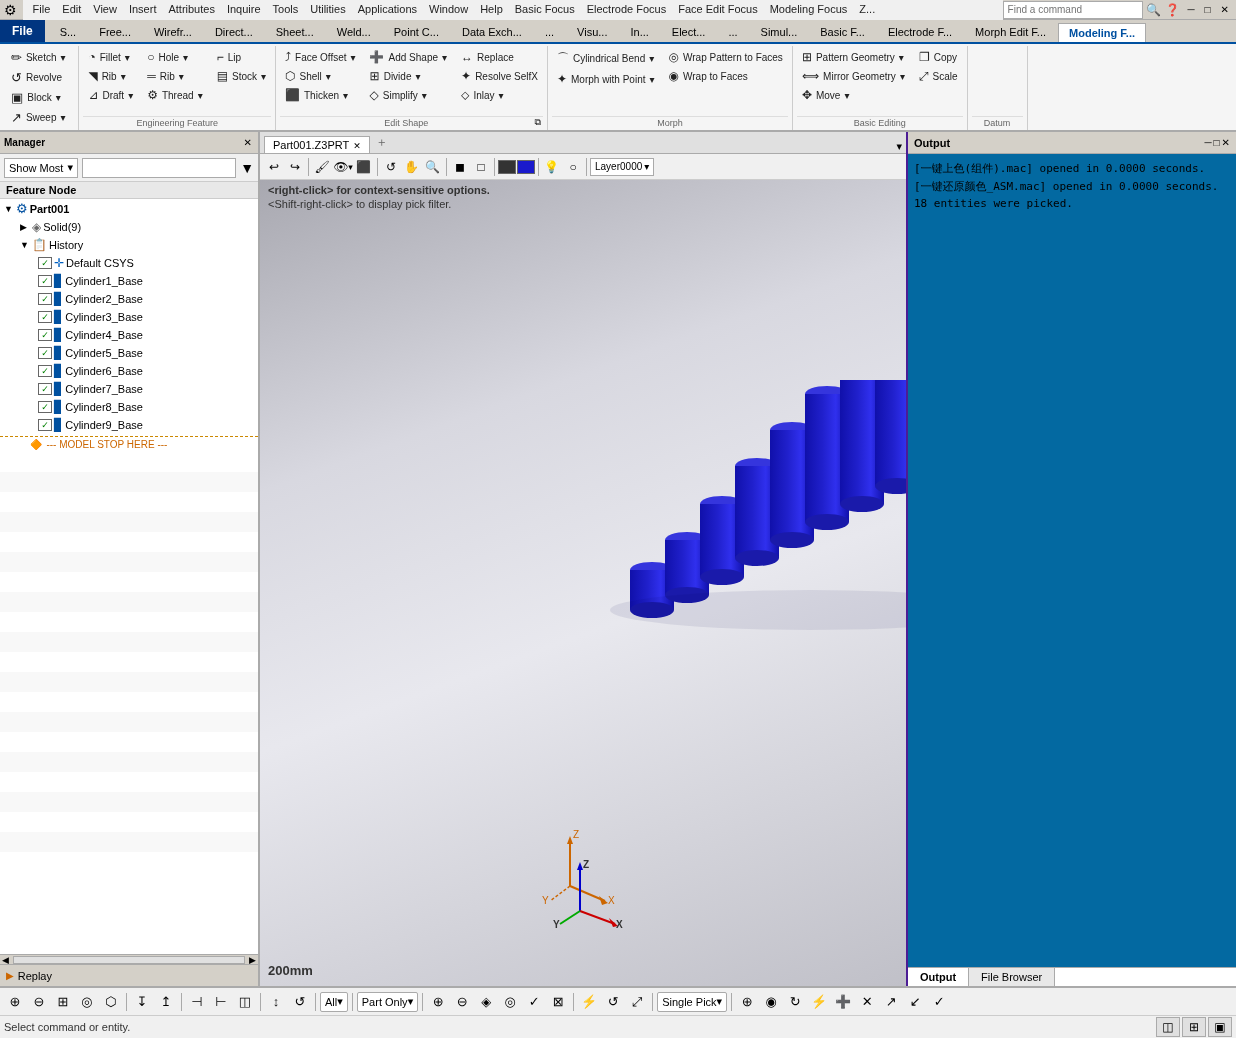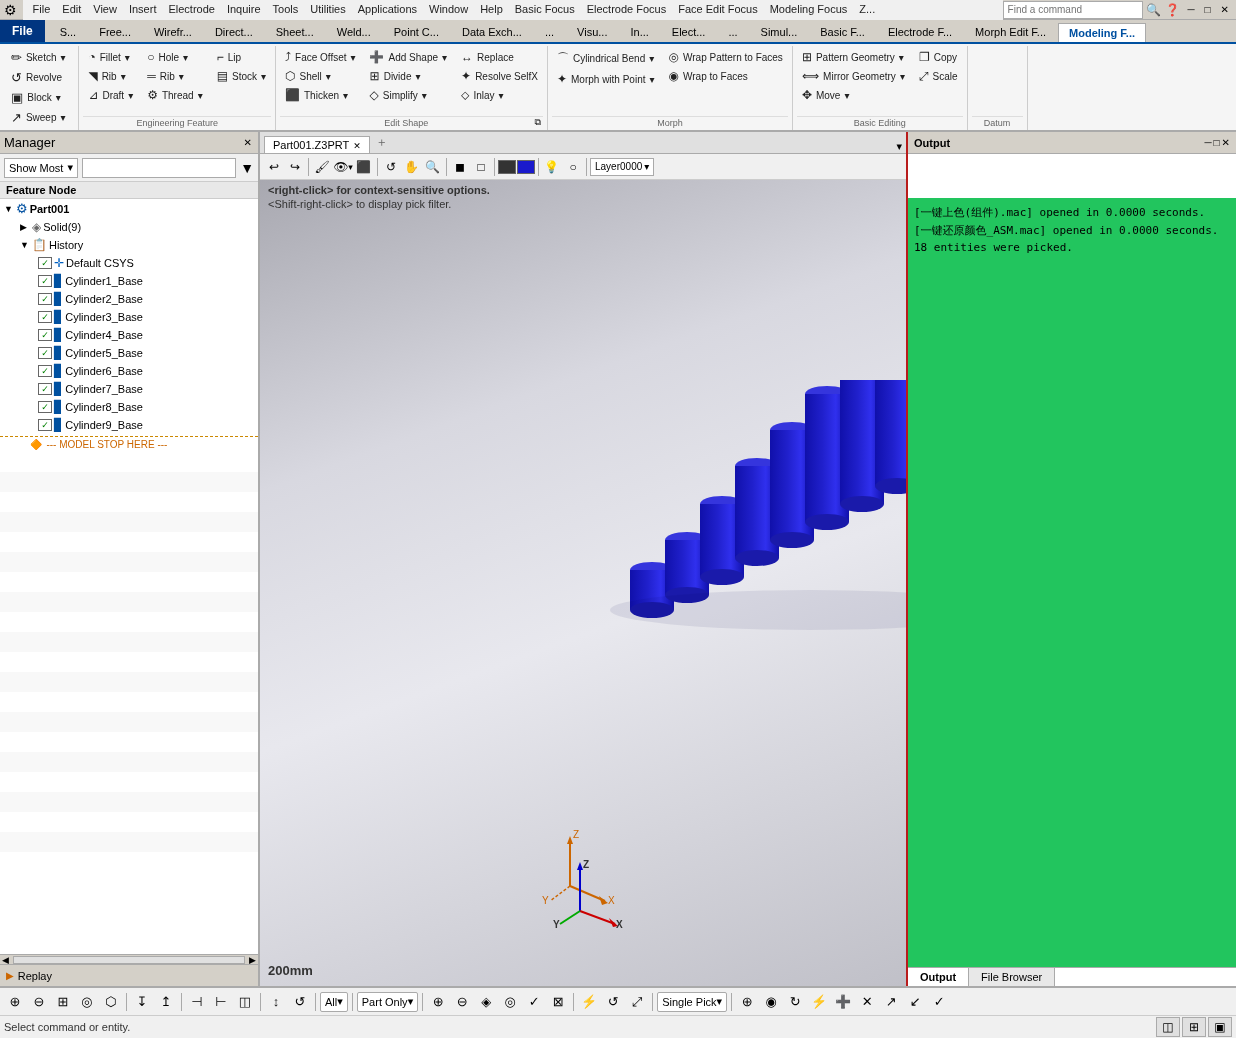--- a/index.html
+++ b/index.html
@@ -22,21 +22,21 @@
 
 <div style="width:1236px; height:1038px; display:flex; flex-direction:column; background:#d4d0c8; overflow:hidden;">
 
   <div style="display:flex; align-items:center; background:#d4d0c8; border-bottom:1px solid #aaa; height:20px; padding:0 4px;">
     <span style="font-size:14px; margin-right:6px;">⚙</span>
     <div id="menubar" style="display:flex; align-items:center; gap:0; flex:1;">
       <div class="menu-item">File</div>
       <div class="menu-item">Edit</div>
       <div class="menu-item">View</div>
       <div class="menu-item">Insert</div>
-      <div class="menu-item">Electrode</div>
+      <div class="menu-item">Attributes</div>
       <div class="menu-item">Inquire</div>
       <div class="menu-item">Tools</div>
       <div class="menu-item">Utilities</div>
       <div class="menu-item">Applications</div>
       <div class="menu-item">Window</div>
       <div class="menu-item">Help</div>
       <div class="menu-item">Basic Focus</div>
       <div class="menu-item">Electrode Focus</div>
       <div class="menu-item">Face Edit Focus</div>
       <div class="menu-item">Modeling Focus</div>
@@ -290,21 +290,21 @@
       <div style="font-size:9px; color:#666; text-align:center; border-top:1px solid #ddd; padding-top:1px;">Datum</div>
     </div>
 
   </div>
 
   <div style="display:flex; flex:1; overflow:hidden; min-height:0;">
 
     <div style="width:260px; background:#f0f0f0; border-right:2px solid #aaa; display:flex; flex-direction:column; flex-shrink:0;">
 
       <div style="display:flex; align-items:center; background:#d4d0c8; border-bottom:1px solid #aaa; padding:2px 4px; height:22px; gap:4px;">
-        <span style="font-weight:normal; font-size:13px;">Manager</span>
+        <span style="font-weight:bold; font-size:10px;">Manager</span>
         <div style="margin-left:auto; display:flex; gap:2px;">
           <span style="font-size:10px; cursor:pointer; padding:0 2px;">✕</span>
         </div>
       </div>
 
       <div style="display:flex; align-items:center; padding:2px 4px; border-bottom:1px solid #ccc; gap:4px; height:28px; background:#f0f0f0;">
         <div style="display:flex; align-items:center; background:white; border:1px solid #aaa; padding:1px 4px; height:20px; font-size:11px; gap:4px; cursor:pointer;">
           <span>Show Most</span>
             <span>▾</span>
         </div>
@@ -545,32 +545,32 @@
           <text x="66" y="72" font-size="10" fill="#333" font-weight="bold">X</text>
           <line x1="30" y1="55" x2="10" y2="68" stroke="#00aa00" stroke-width="2"></line>
           <text x="3" y="72" font-size="10" fill="#333" font-weight="bold">Y</text>
         </svg>
 
         <div style="position:absolute; bottom:8px; left:8px; font-size:13px; font-weight:bold; color:#333;">200mm</div>
 
       </div>
     </div>
 
-    <div style="width:330px; background:white; border-left:2px solid #b91c1c; display:flex; flex-direction:column; flex-shrink:0;">
+    <div style="width:330px; background:white; border-left:2px solid #4c1d95; display:flex; flex-direction:column; flex-shrink:0;">
 
       <div style="display:flex; align-items:center; background:#d4d0c8; border-bottom:1px solid #aaa; padding:2px 6px; height:22px;">
         <span style="font-weight:bold; font-size:11px;">Output</span>
         <div style="margin-left:auto; display:flex; gap:2px;">
           <span style="font-size:10px; cursor:pointer;">─</span>
           <span style="font-size:10px; cursor:pointer;">□</span>
           <span style="font-size:10px; cursor:pointer;">✕</span>
         </div>
       </div>
 
-      <div style="flex:1; padding:6px; font-size:11px; line-height:1.6; overflow-y:auto; background:#22c55e; font-family:monospace;margin-top:44px;">
+      <div style="flex:1; padding:6px; font-size:11px; line-height:1.6; overflow-y:auto; background:#0369a1; font-family:monospace;">
         <div>[一键上色(组件).mac] opened in 0.0000 seconds.</div>
         <div>[一键还原颜色_ASM.mac] opened in 0.0000 seconds.</div>
         <div>18 entities were picked.</div>
       </div>
 
       <div style="display:flex; border-top:1px solid #aaa;">
         <div style="padding:3px 12px; font-size:11px; cursor:pointer; border-right:1px solid #aaa; background:white; font-weight:bold;">Output</div>
         <div style="padding:3px 12px; font-size:11px; cursor:pointer; border-right:1px solid #aaa; background:#e8e8e8;">File Browser</div>
       </div>
     </div>

